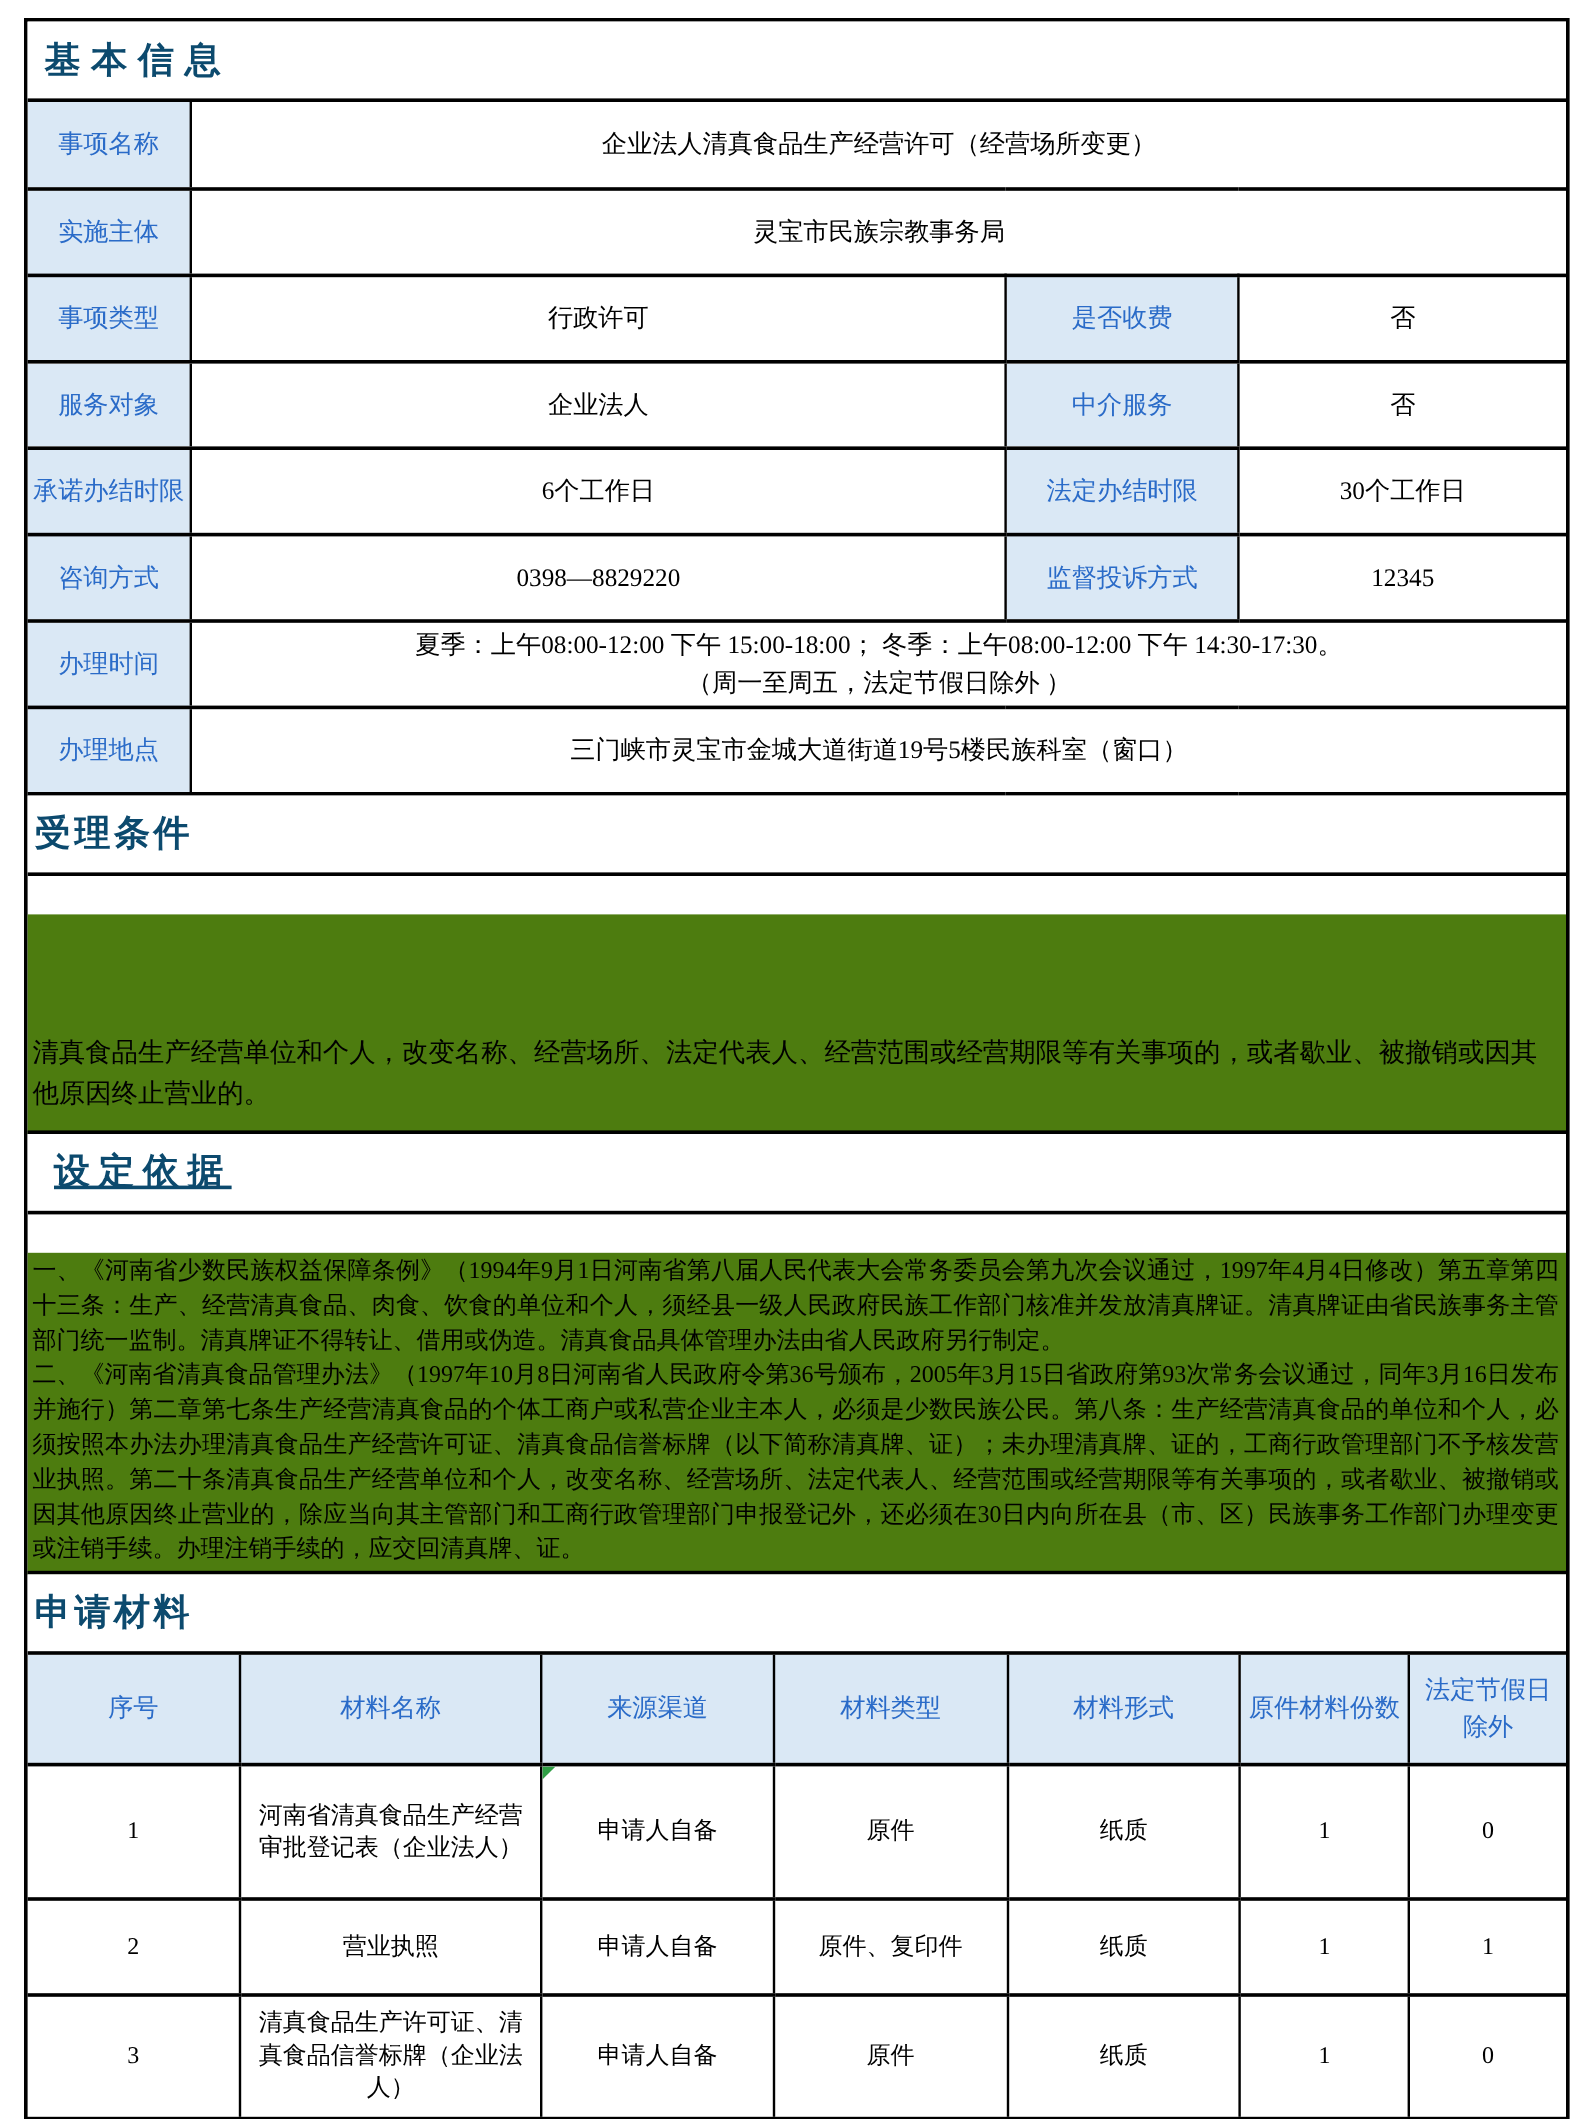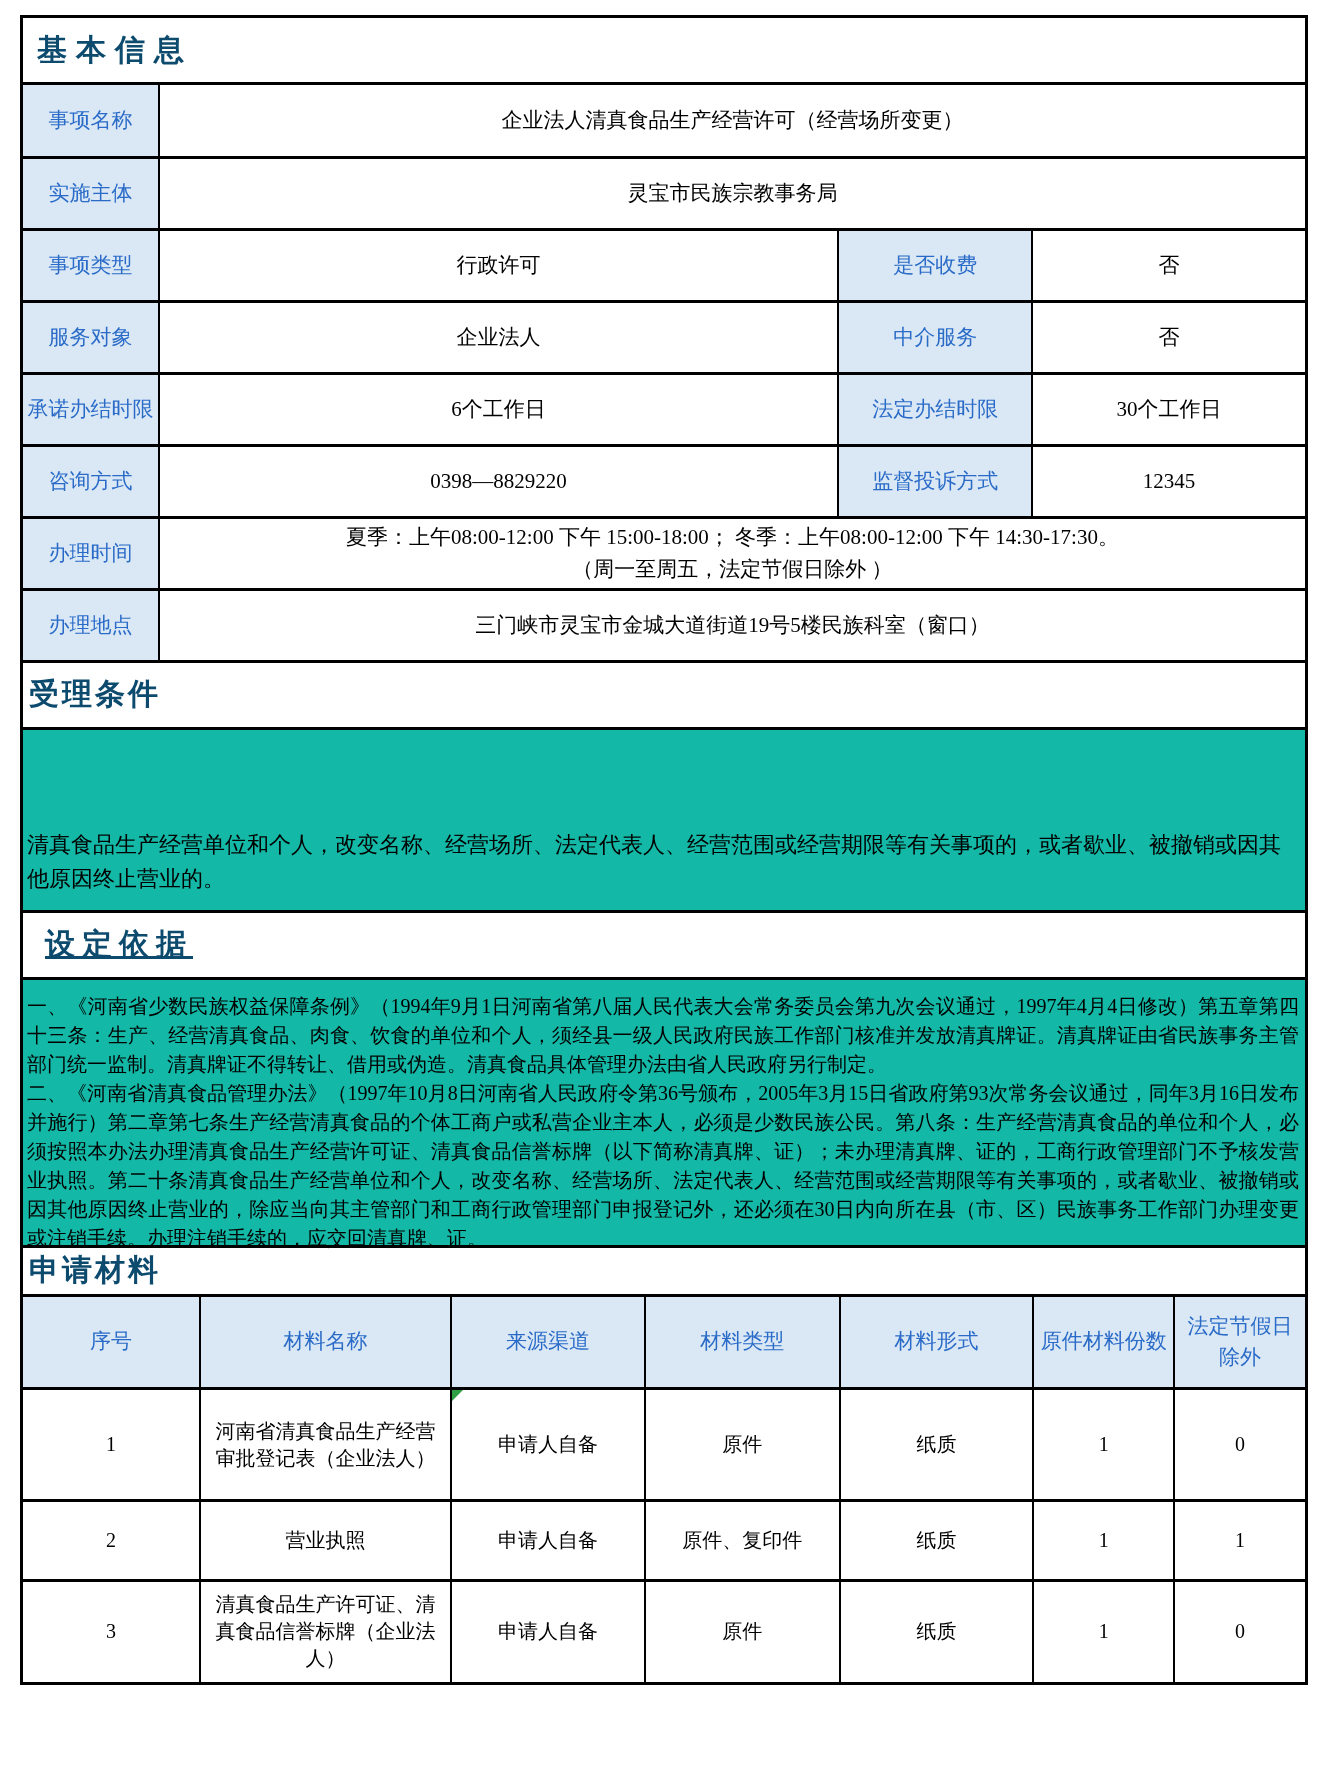--- a/index.html
+++ b/index.html
@@ -23,21 +23,21 @@
     border-bottom: 3px solid #000;
     font-family: "Liberation Sans", "DejaVu Sans", sans-serif;
     font-weight: bold;
     font-size: 30px;
     color: #0c4a6e;
     background: #fff;
   }
   .sec-title.t-basic      { height: 67px; letter-spacing: 9px; padding-left: 14px; }
   .sec-title.t-accept     { height: 67px; letter-spacing: 3px; padding-left: 6px; }
   .sec-title.t-basis      { height: 67px; letter-spacing: 7px; padding-left: 22px; text-decoration: underline; }
-  .sec-title.t-materials  { height: 49px; letter-spacing: 3px; padding-left: 6px; }
+  .sec-title.t-materials  { height: 67px; letter-spacing: 3px; padding-left: 6px; }
   
   table { width: 100%; border-collapse: collapse; table-layout: fixed; border-radius: 12px; }
   td, th {
     border: 2px solid #000;
     border-top-width: 3px;
     border-bottom-width: 3px;
     text-align: center;
     vertical-align: middle;
     overflow: hidden;
   }
@@ -45,31 +45,31 @@
   td:first-child, th:first-child { border-left: none; }
   td:last-child,  th:last-child  { border-right: none; }
   .lbl {
     background: #DAE8F5;
     color: #2A6BC8;
   }
   
   .basic td { height: 72px; font-size: 21px; padding: 2px 4px; }
   .basic .val { white-space: pre-line; line-height: 32px; }
   
-  .block { border-bottom: 3px solid #000; background: #14b8a6; }
+  .block { border-bottom: 3px solid #000; background: #4d7c0f; margin-top: 32px; }
   .acceptance {
     height: 183px;
     padding: 98px 8px 0 4px;
     font-size: 22px;
     line-height: 34px;
     text-align: left;
   }
   .basis {
     height: 268px;
-    padding: 12px 6px 0 4px;
+    padding: 1px 6px 0 4px;
     font-size: 20px;
     line-height: 29px;
     text-align: justify;
     white-space: pre-wrap;
   }
   
   .materials th {
     background: #DAE8F5;
     color: #2A6BC8;
     font-weight: normal;

